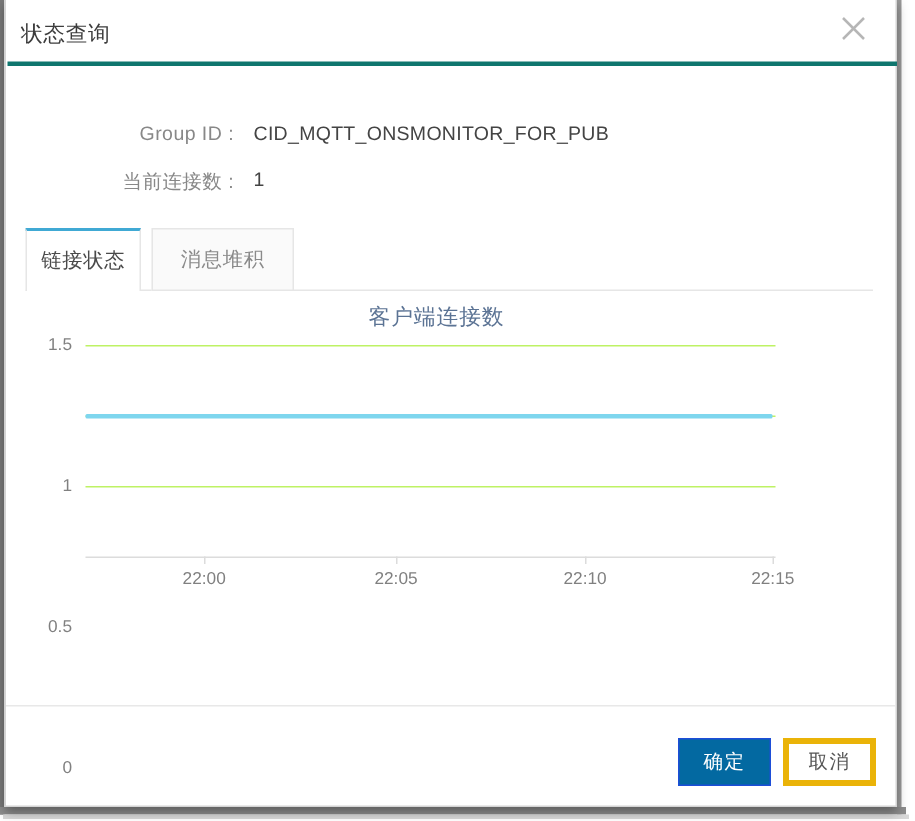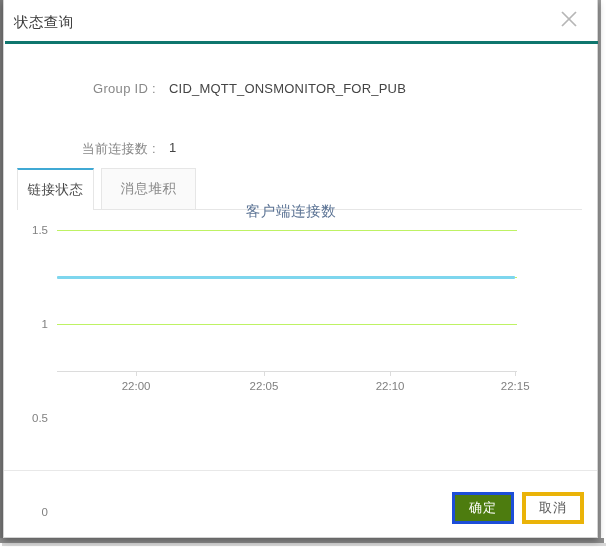--- a/index.html
+++ b/index.html
@@ -81,21 +81,21 @@
   .close-btn svg { display: block; }
 
   
   .info-row {
     position: absolute;
     left: 0;
     width: 100%;
     height: 22px;
   }
   .info-row.r1 { top: 81px; }
-  .info-row.r2 { top: 112px; margin-top: 28px; }
+  .info-row.r2 { top: 112px; }
   .info-label {
     position: absolute;
     left: 0;
     width: 152px;
     text-align: right;
     font-size: 13px;
     color: #888888;
     letter-spacing: 0.3px;
   }
   .info-value {
@@ -104,21 +104,21 @@
     font-size: 13px;
     color: #444444;
     letter-spacing: 0.2px;
     text-align: center;
   }
 
   
   .tabs {
     position: absolute;
     left: 13px;
-    top: 168px;
+    top: 152px;
     width: 565px;
     height: 42px;
   }
   .tabs-baseline {
     position: absolute;
     left: 0;
     top: 41px;
     width: 565px;
     height: 1px;
     background: #e6e6e6;
@@ -241,23 +241,23 @@
     display: flex;
     align-items: center;
     justify-content: center;
     font-size: 13px;
     cursor: pointer;
     letter-spacing: 1px;
   }
   .btn-primary {
     left: 448px;
     width: 62px;
-    background: #4d7c0f;
+    background: #0369a1;
     color: #ffffff;
-    border: 3px solid #1d4ed8;
+    border: 1px solid #1d4ed8;
   }
   .btn-default {
     left: 518px;
     width: 62px;
     background: #ffffff;
     color: #555555;
     border: 4px solid #eab308;
   }
 </style>
 </head>

